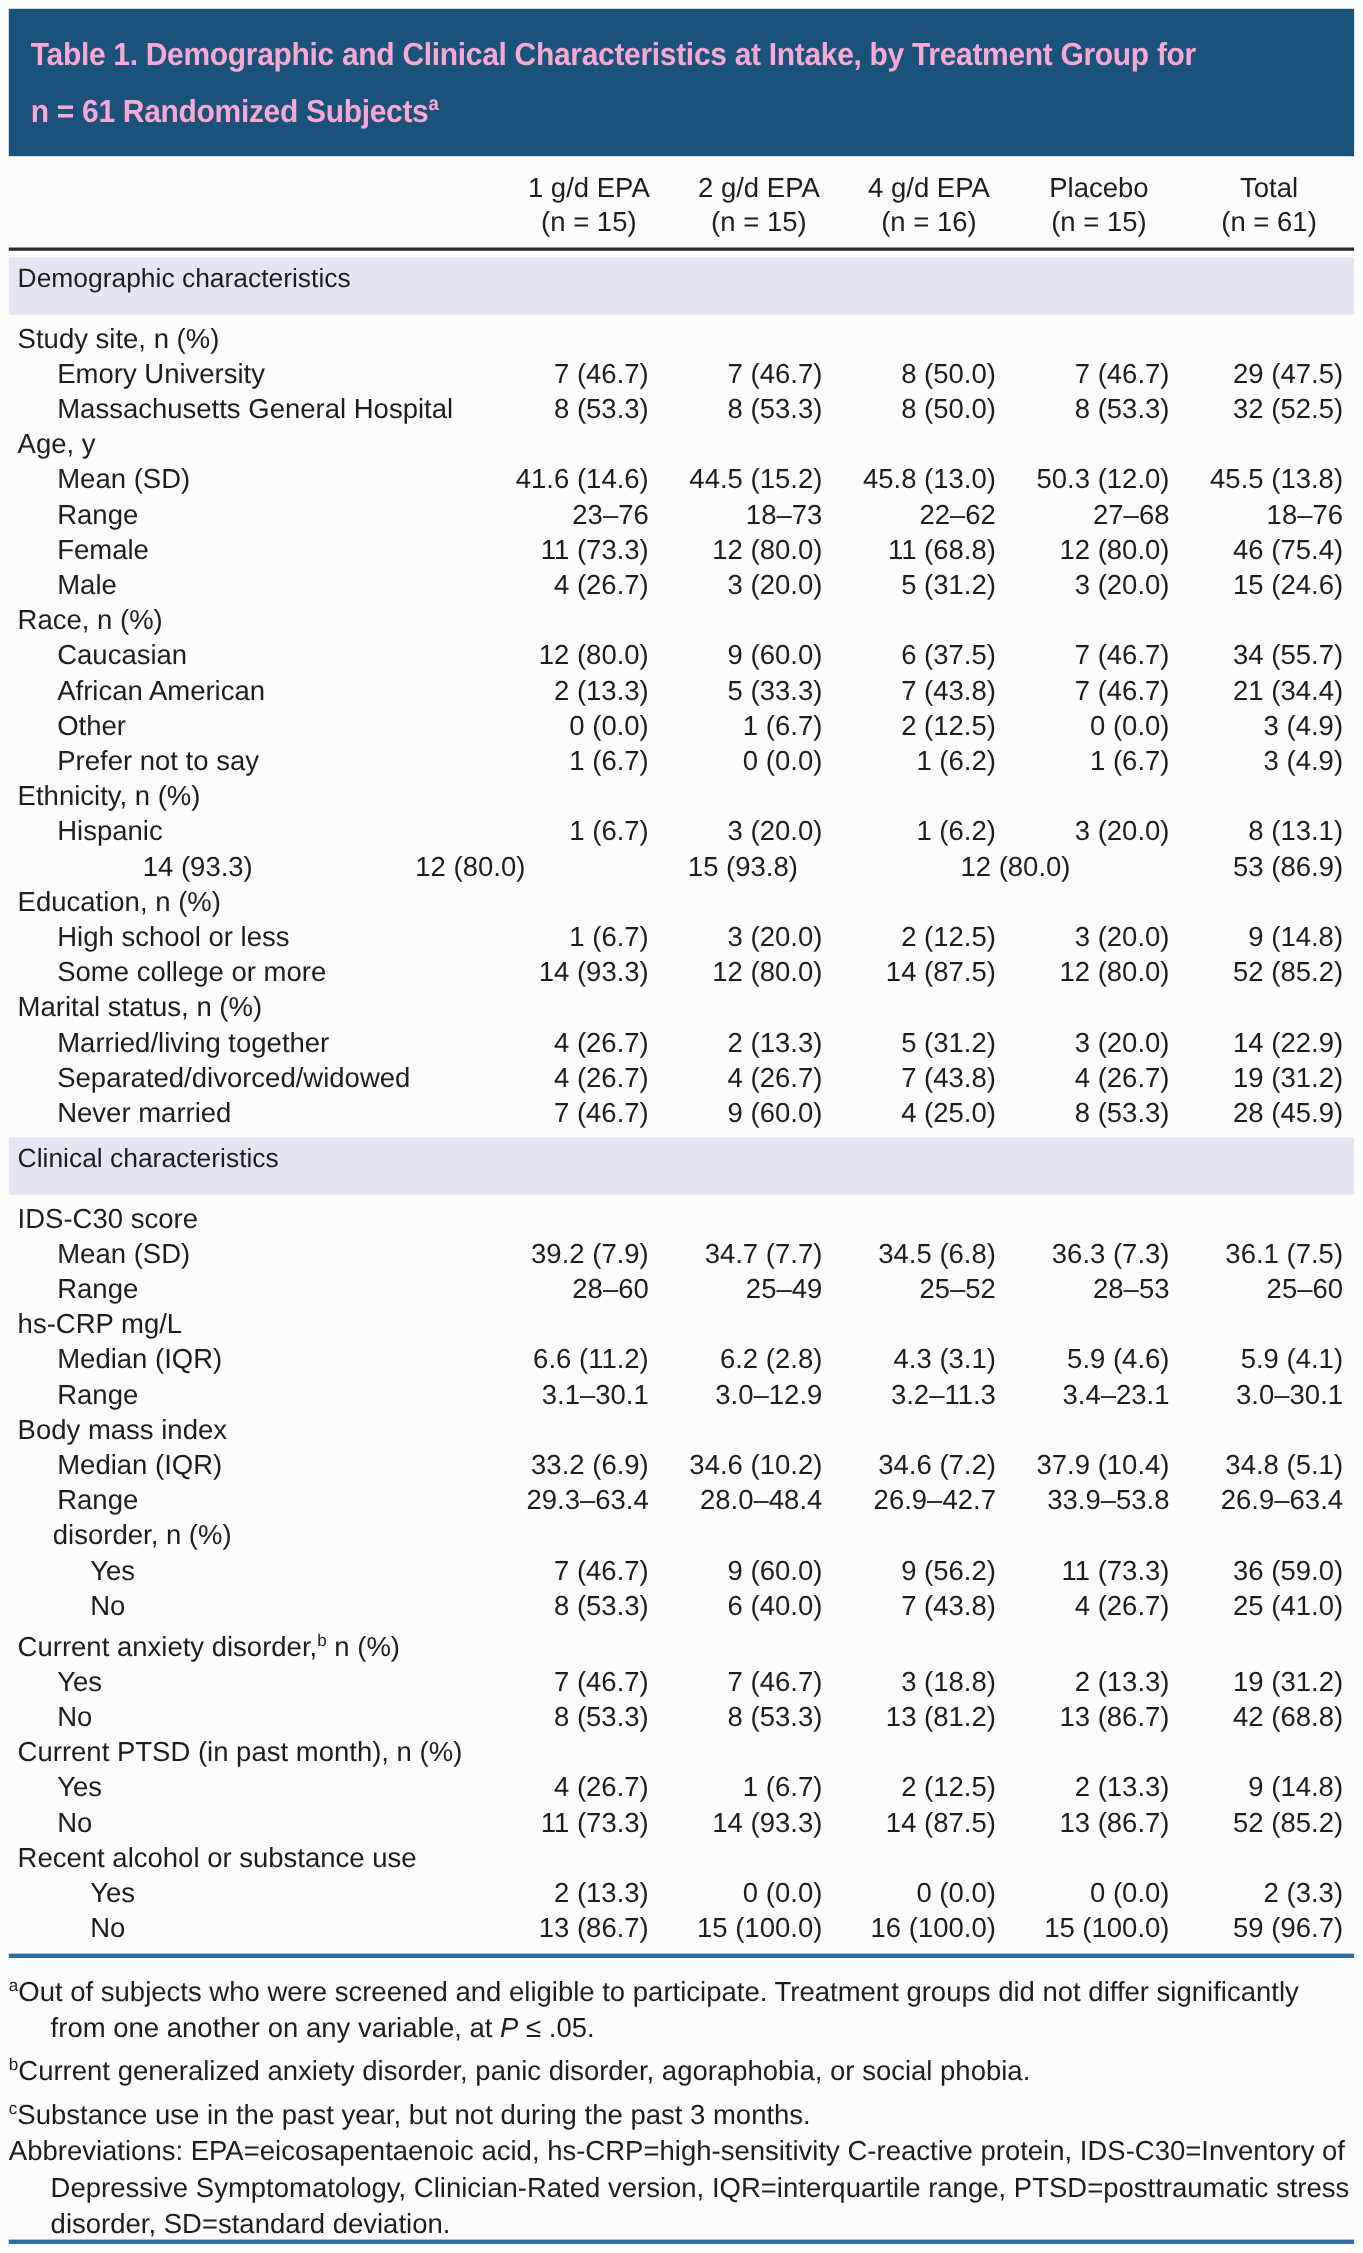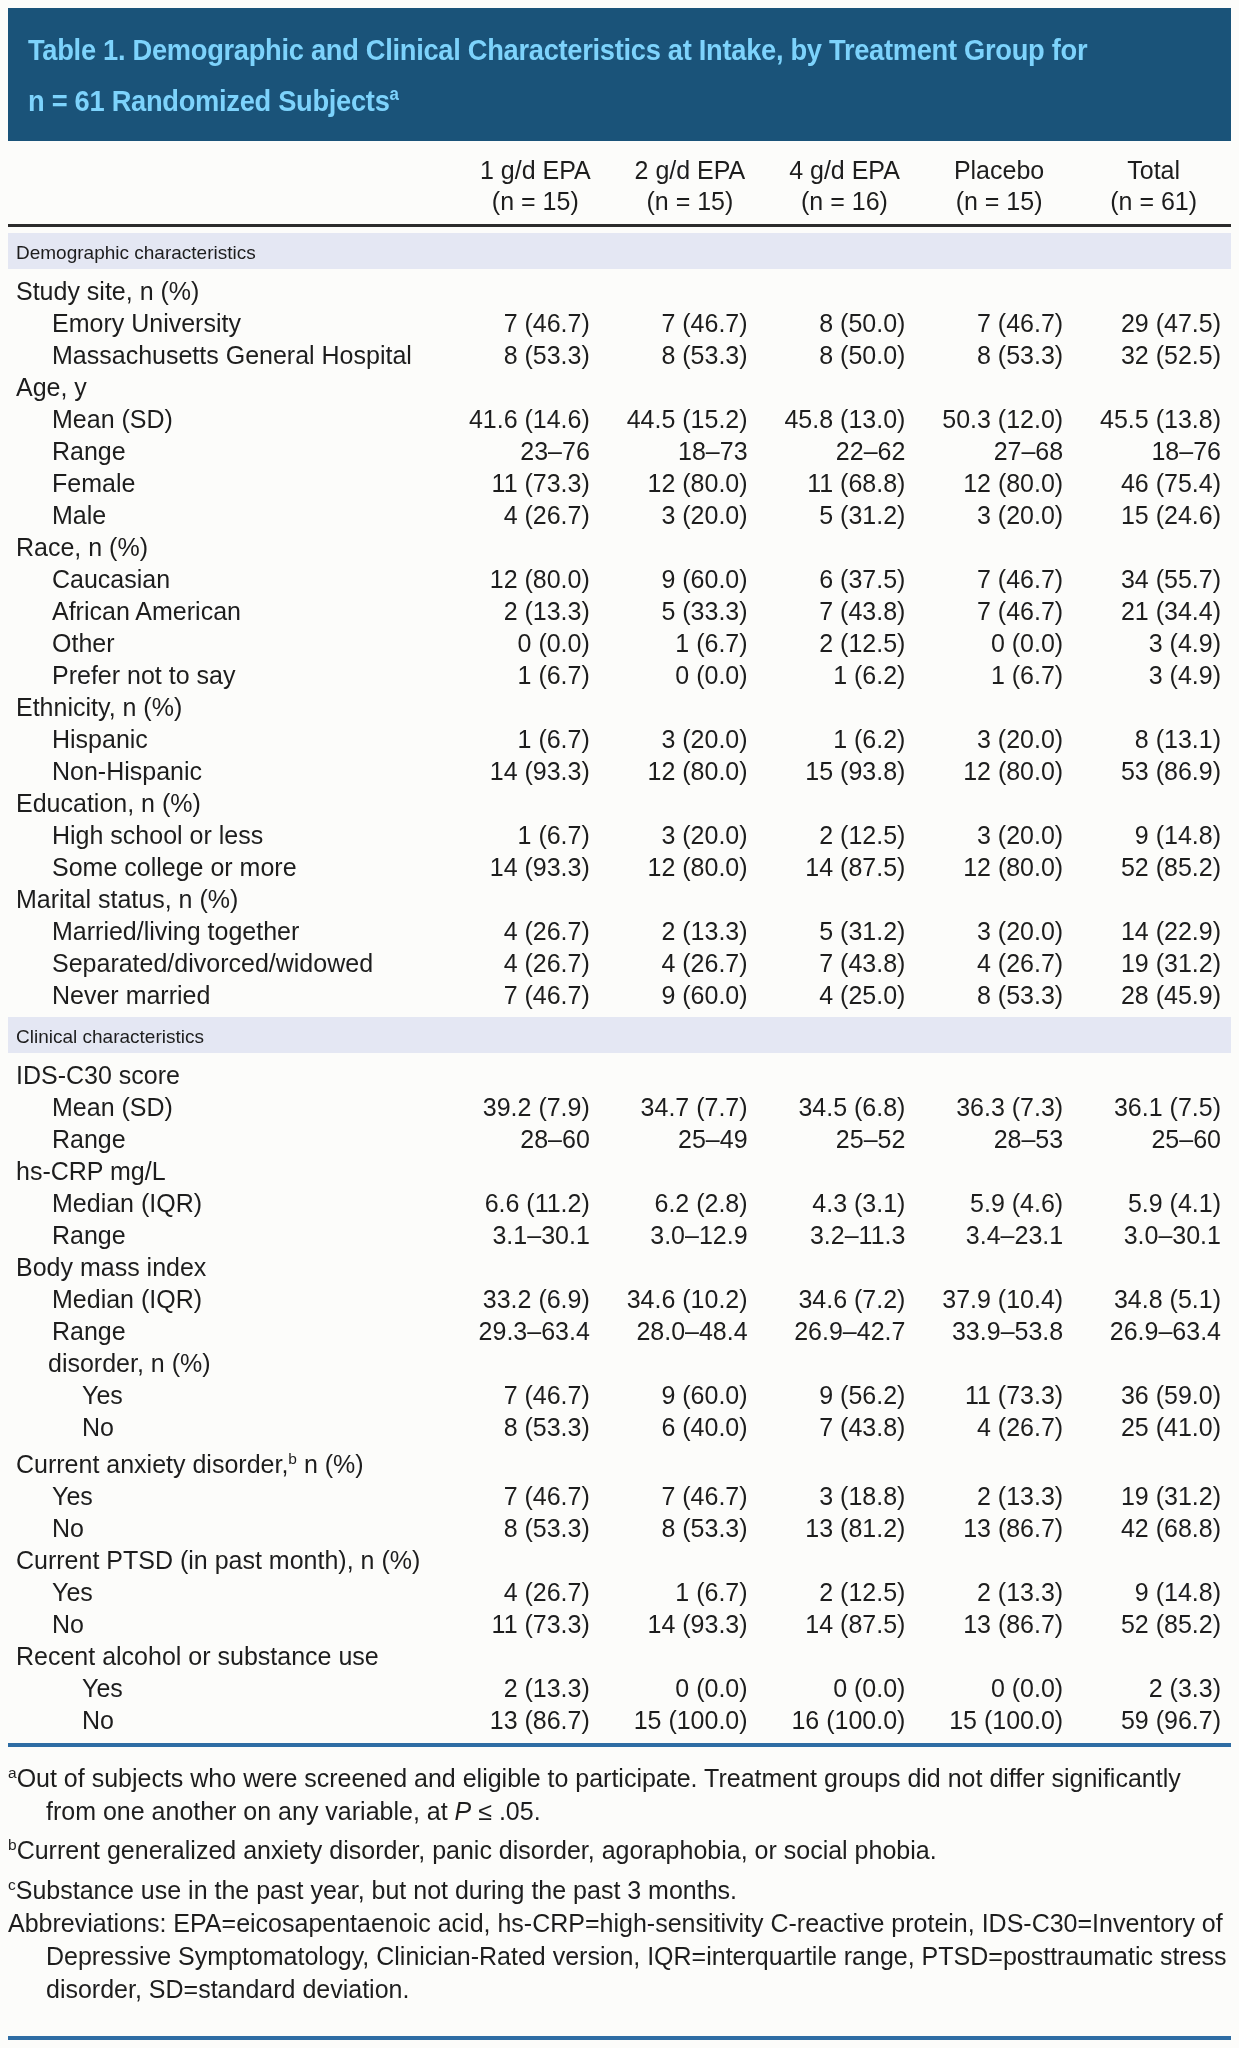--- a/index.html
+++ b/index.html
@@ -9,21 +9,21 @@
     width:1239px; height:2048px;
     background:#fcfcfa;
     padding:8px;
     overflow:hidden;
     font-family:"Liberation Sans", sans-serif;
     color:#1d1d1d;
   }
   
   .title-bar {
     background:#1a5379;
-    color:#7dd3fc;
+    color:#f9a8d4;
     padding:20px 20px 18px 20px;
   }
   .title-line {
     font-weight:bold;
     font-size:29px;
     line-height:44px;
     letter-spacing:-0.3px;
     white-space:nowrap;
     transform:scaleX(0.94);
     transform-origin:left center;
@@ -37,23 +37,23 @@
     line-height:31px;
     text-align:center;
     align-items:flex-end;
   }
   .lbl-spacer { width:450px; }
   .dcol { flex:1; }
   .headrule { height:3px; background:#2b2b2b; }
   
   .band {
     background:#e4e7f3;
-    font-size:19px;
+    font-size:24px;
     line-height:40px;
-    height:36px;
+    height:52px;
     padding-left:8px;
     margin:6px 0;
   }
   .row { display:flex; align-items:center; }
   .lbl {
     box-sizing:border-box;
     width:450px;
     font-size:25px;
     line-height:32px;
     padding-left:8px;
@@ -270,23 +270,20 @@
         <div class="lbl indent1">
           <div>Hispanic</div>
         </div>
         <div class="val">1 (6.7)</div>
         <div class="val">3 (20.0)</div>
         <div class="val">1 (6.2)</div>
         <div class="val">3 (20.0)</div>
         <div class="val">8 (13.1)</div>
       </div>
       <div class="row">
-        <div class="lbl indent1">
-          <div>Non-Hispanic</div>
-        </div>
         <div class="val">14 (93.3)</div>
         <div class="val">12 (80.0)</div>
         <div class="val">15 (93.8)</div>
         <div class="val">12 (80.0)</div>
         <div class="val">53 (86.9)</div>
       </div>
       <div class="row">
         <div class="lbl indent0">
           <div>Education, n (%)</div>
         </div>

